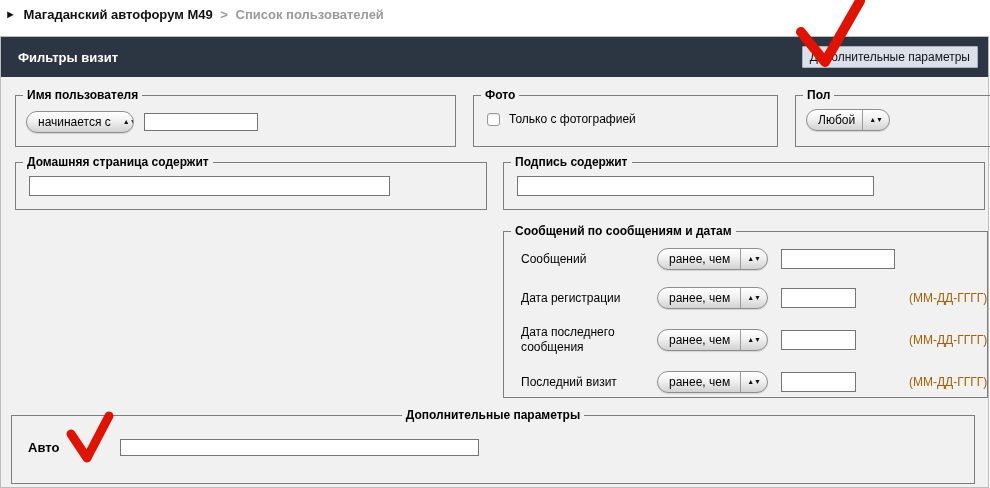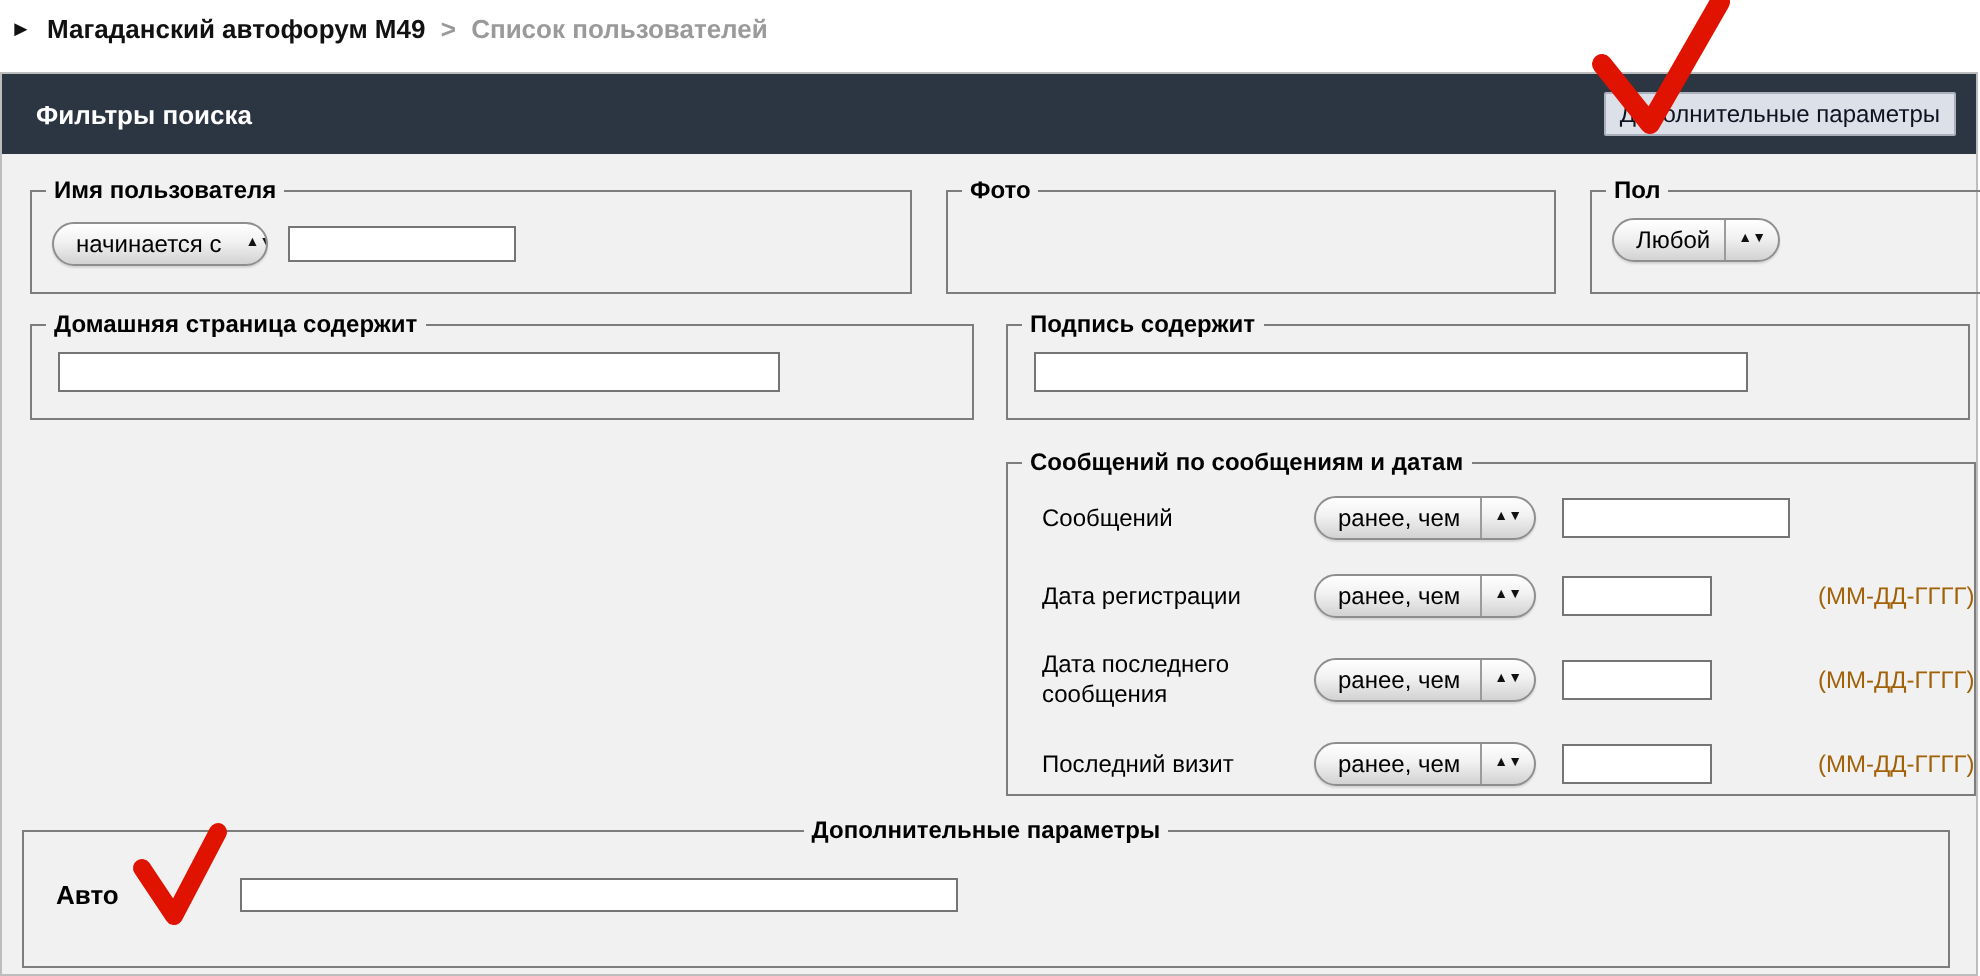--- a/index.html
+++ b/index.html
@@ -99,38 +99,42 @@
 <div class="breadcrumb">
   <span class="arrow">►</span>
   <span>Магаданский автофорум М49</span>
   <span class="sep">&gt;</span>
   <span class="current">Список пользователей</span>
 </div>
 
 <div class="panel">
 
   <div class="panel-header">
-    <span class="panel-title">Фильтры поиска</span>
+    <span class="panel-title">Фильтры визит</span>
     <button class="hdr-btn">Дополнительные параметры</button>
   </div>
 
   <fieldset style="left:14px; top:51px; width:441px; height:59px;">
     <legend>Имя пользователя</legend>
     <div class="fs-row username-body">
       <span class="mac-select" style="width:108px;">
         <span class="lbl">начинается с</span>
         <span class="divider"></span>
         <span class="arrows">▲▼</span>
       </span>
       <input class="tinput" style="width: 114px;" value="">
     </div>
   </fieldset>
 
   <fieldset style="left:472px; top:51px; width:305px; height:59px;">
     <legend>Фото</legend>
+    <div class="fs-row photo-body">
+      <span class="checkbox"></span>
+      <span class="label-12">Только с фотографией</span>
+    </div>
   </fieldset>
 
   <fieldset style="left:794px; top:51px; width:224px; height:59px;">
     <legend>Пол</legend>
     <div class="fs-row gender-body">
       <span class="mac-select" style="width:84px;">
         <span class="lbl">Любой</span>
         <span class="divider"></span>
         <span class="arrows">▲▼</span>
       </span>

